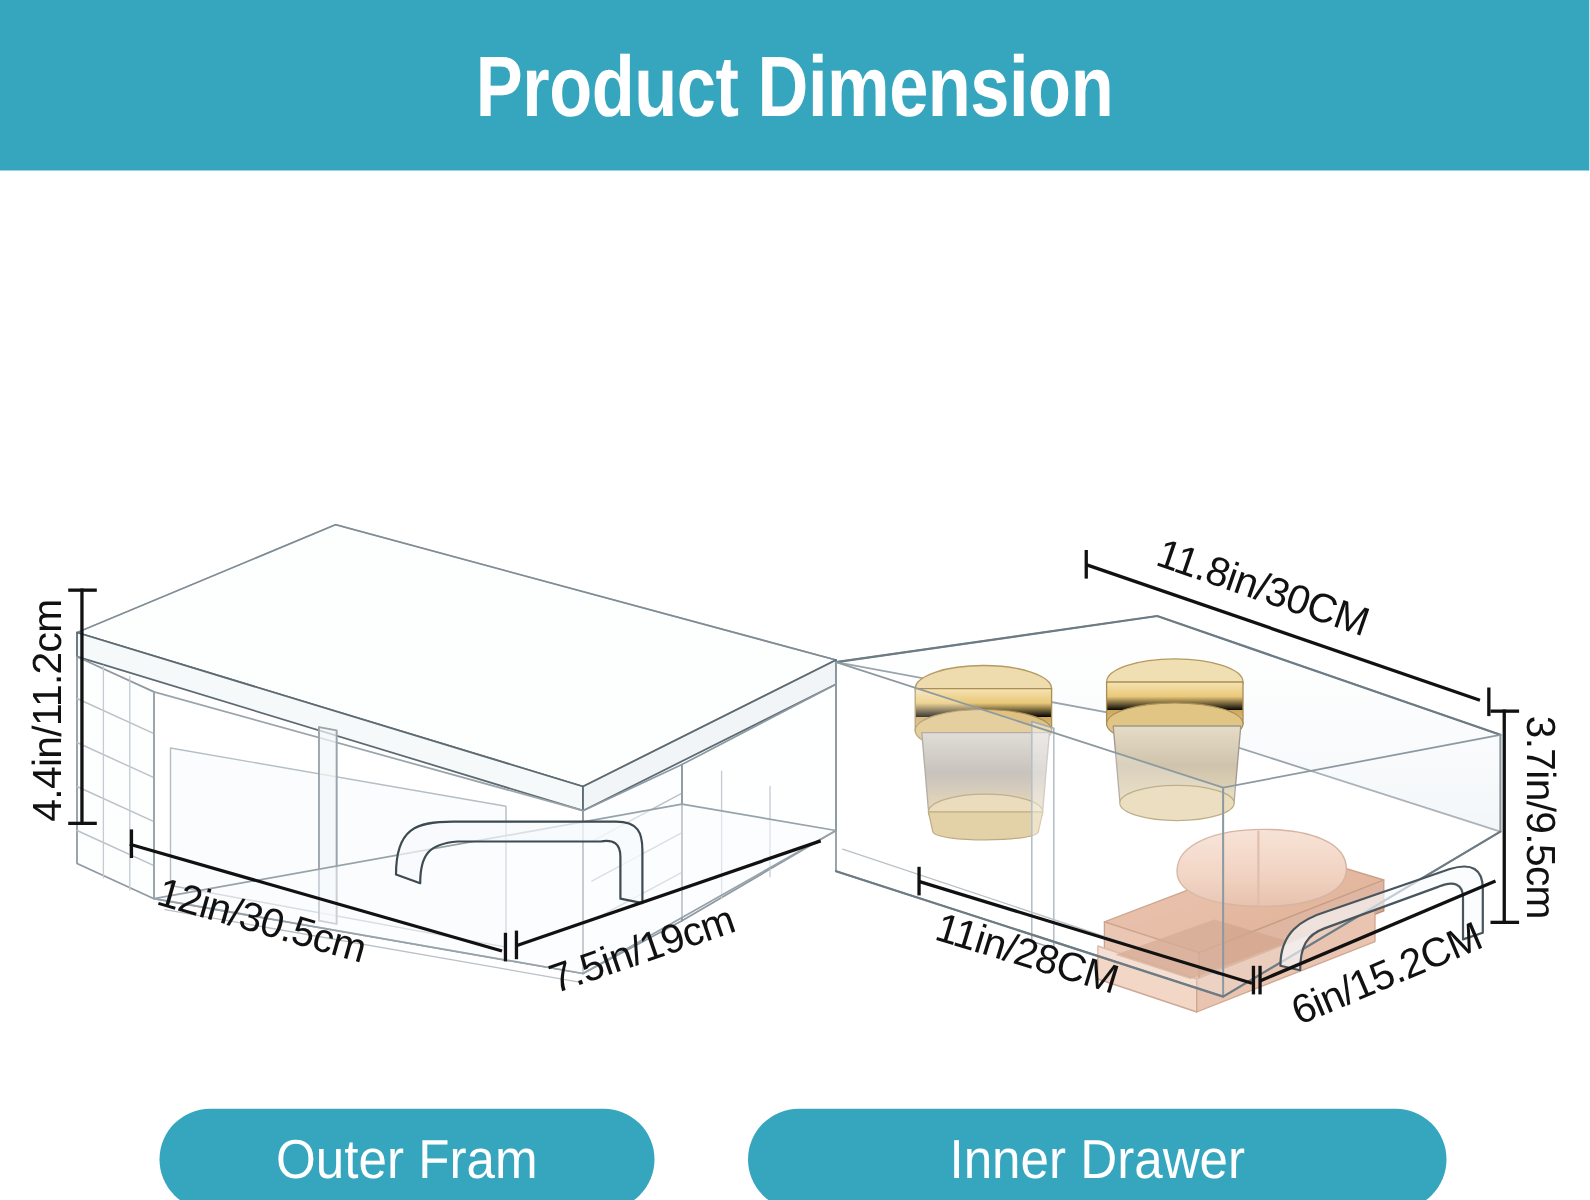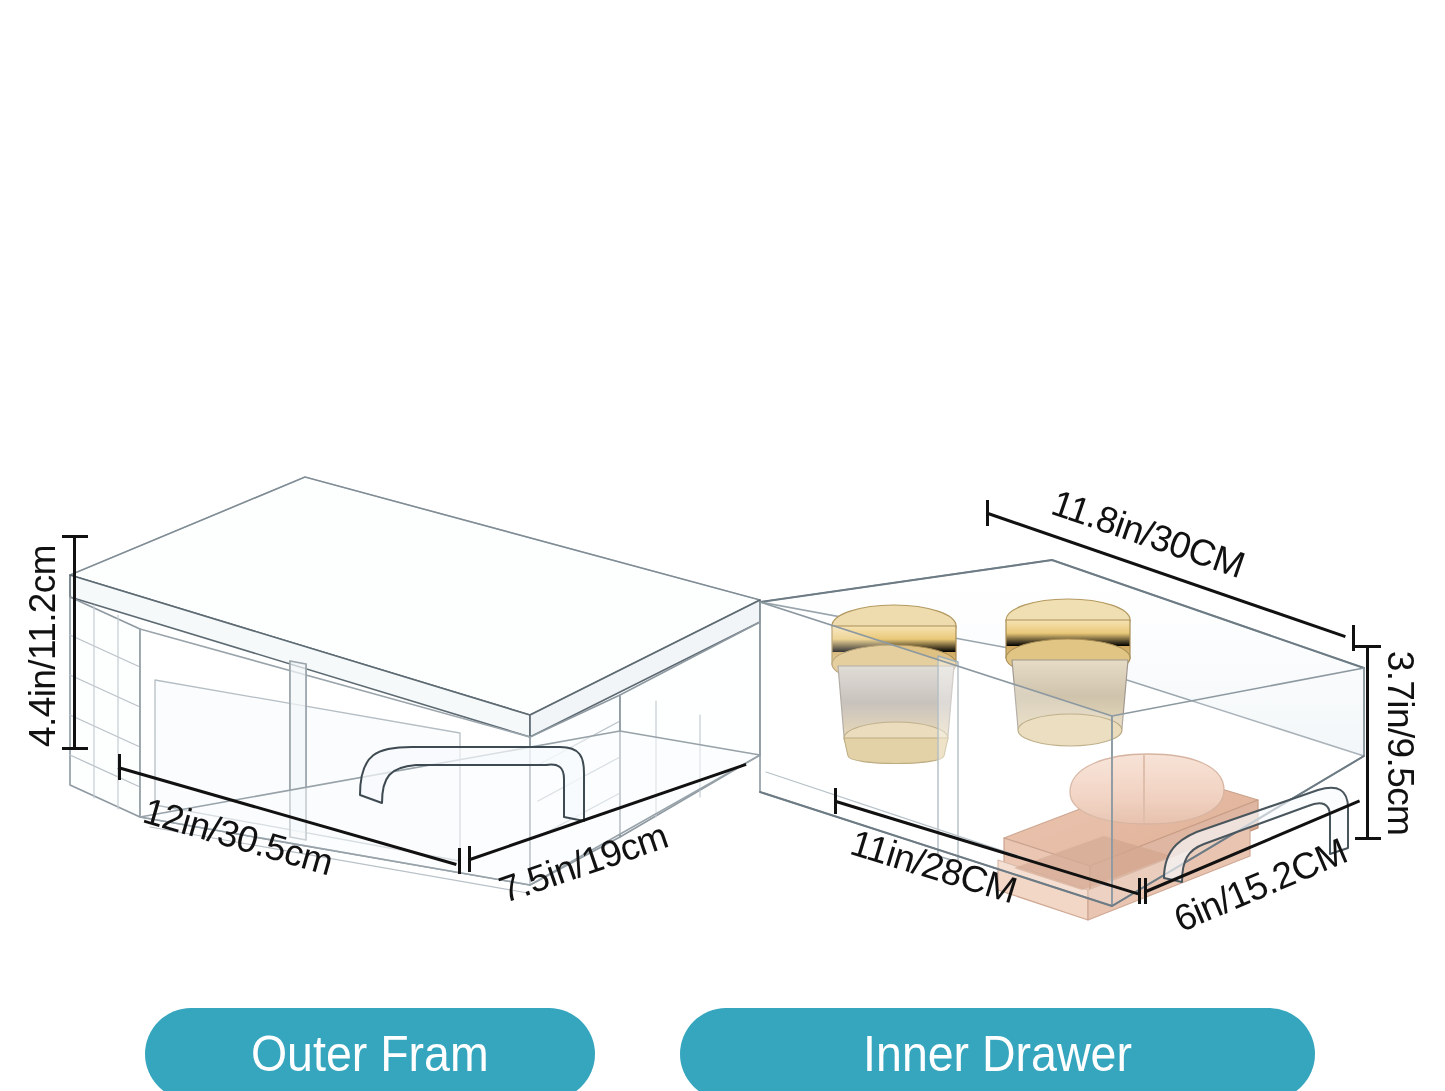--- a/index.html
+++ b/index.html
@@ -48,20 +48,23 @@
   .pill-label{
     color:#ffffff;font-size:50px;line-height:1;white-space:nowrap;
     transform:scaleX(0.93);transform-origin:center;
   }
 </style>
 </head>
 <body>
 
 <div class="stage">
 
+  <div class="banner">
+    <div class="banner-title">Product Dimension</div>
+  </div>
 
   <div class="product" style="left:60px;top:465px;">
     <svg width="720" height="420" viewBox="0 0 720 420" fill="none" stroke="#2b2b2b" stroke-width="1.6" stroke-linejoin="round" stroke-linecap="round">
       <g>
 
         <path d="M 10 110 L 245 12 L 700 135 L 470 250 Z" fill="#fcfdfe" fill-opacity="0.55" stroke="#9aa4ab"></path>
         <path d="M 10 110 L 245 12 L 700 135 L 470 250 Z" fill="none" stroke="#7e8b93" stroke-width="1.2"></path>
 
         <path d="M 10 110 L 10 132 L 470 272 L 470 250 Z" fill="#f4f7f9" fill-opacity="0.8" stroke="#5d6a72"></path>
         <path d="M 470 250 L 470 272 L 700 157 L 700 135 Z" fill="#eef3f6" fill-opacity="0.8" stroke="#5d6a72"></path>

